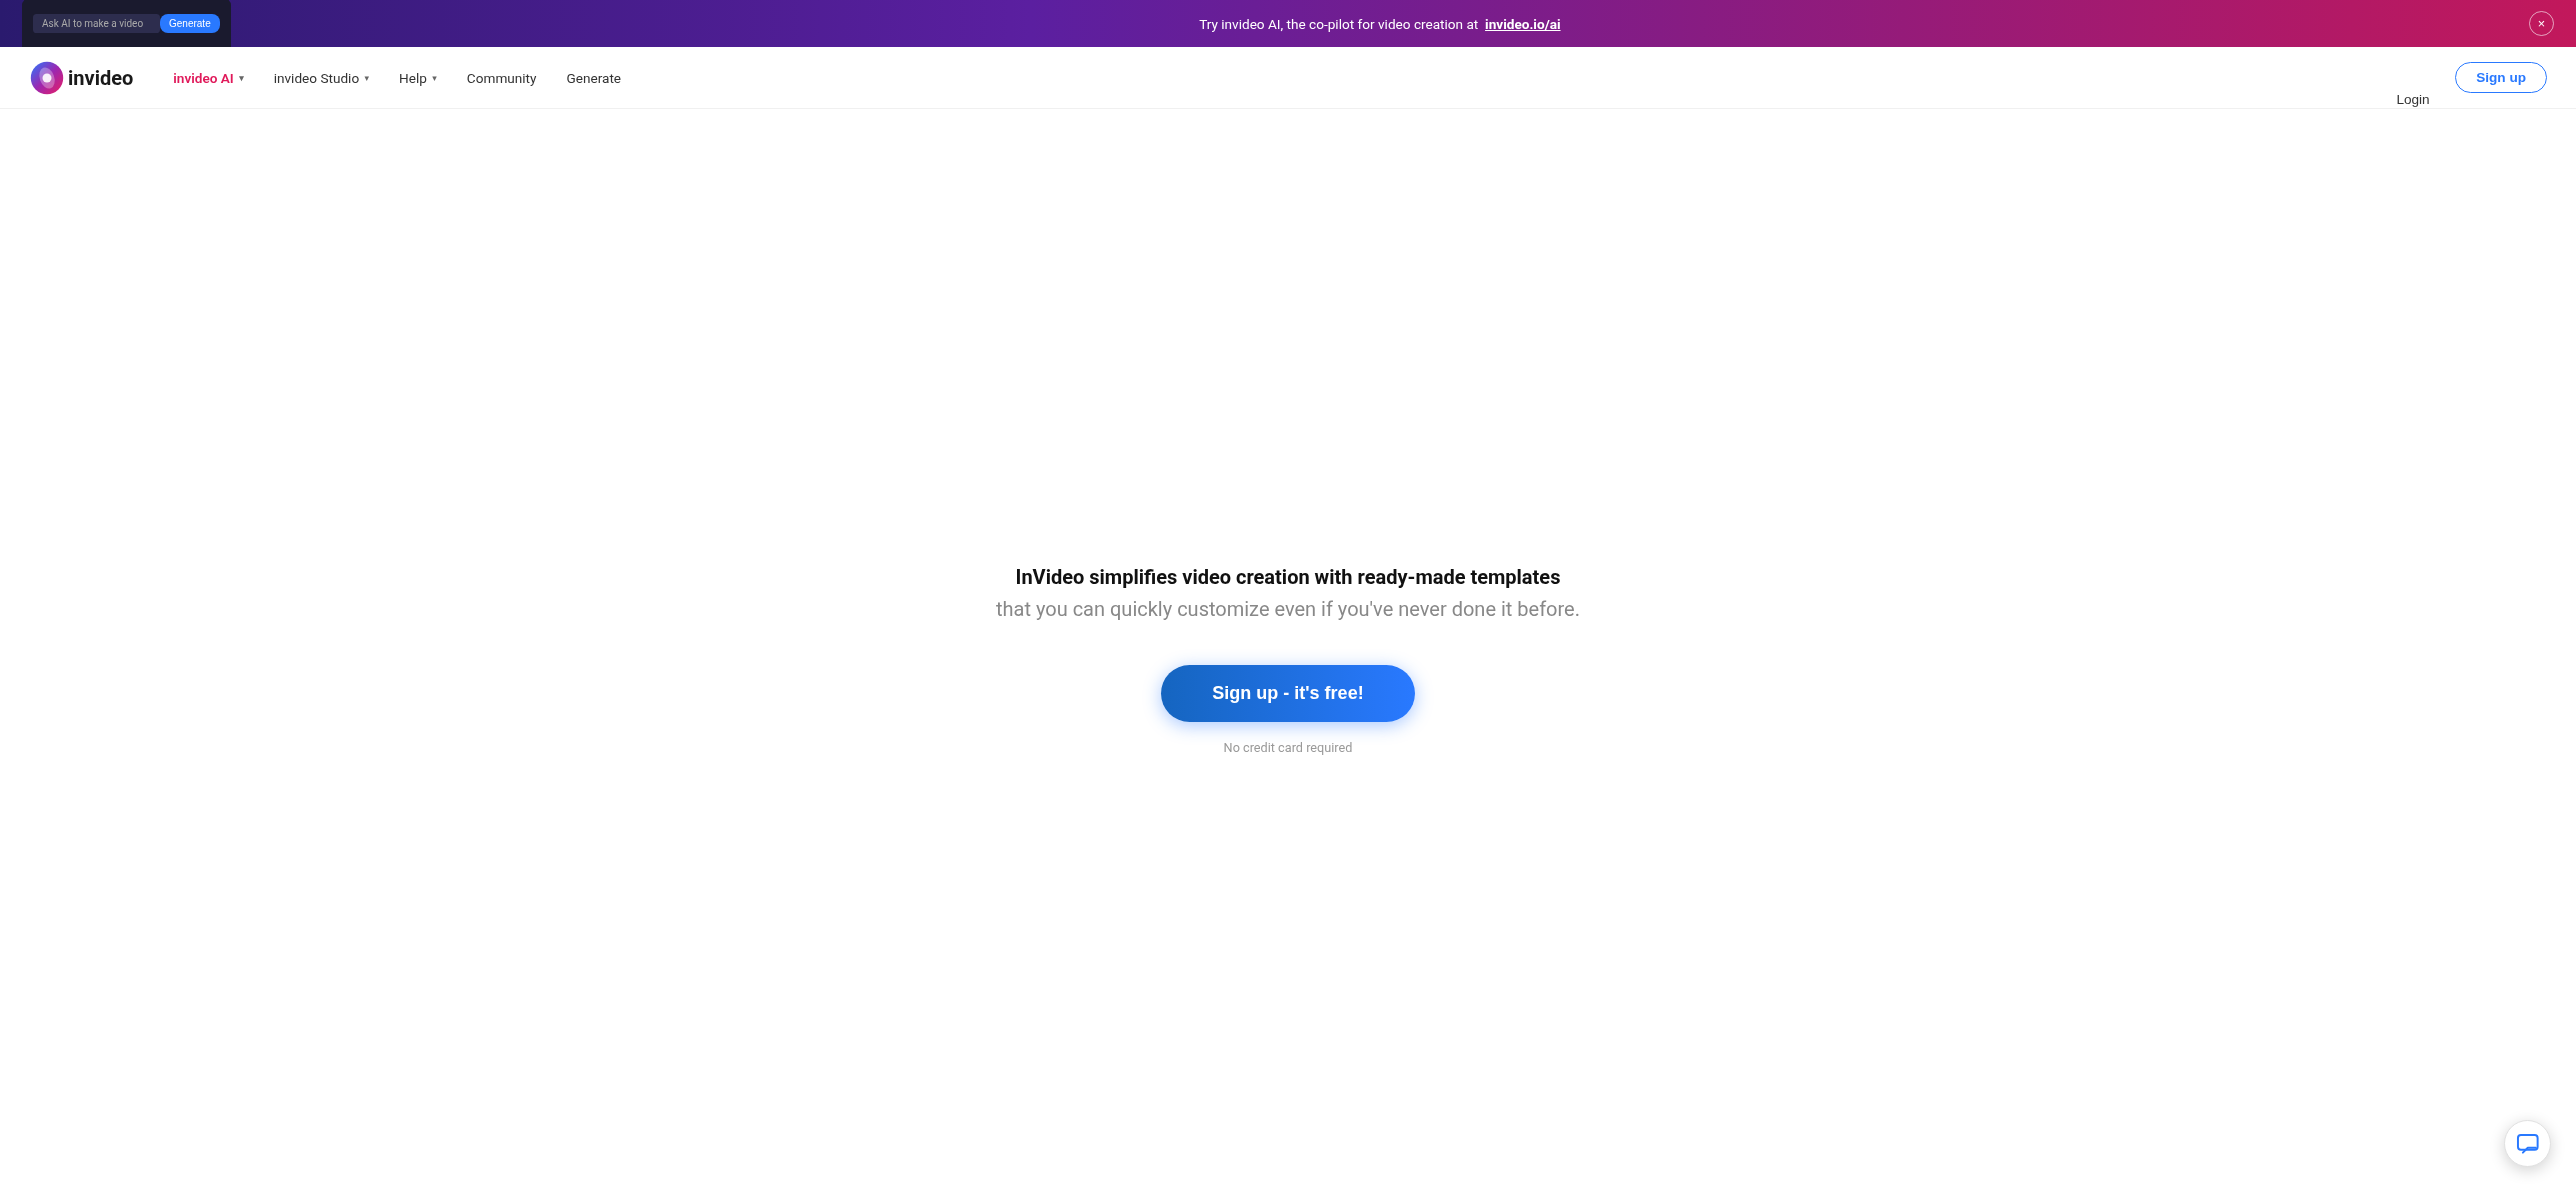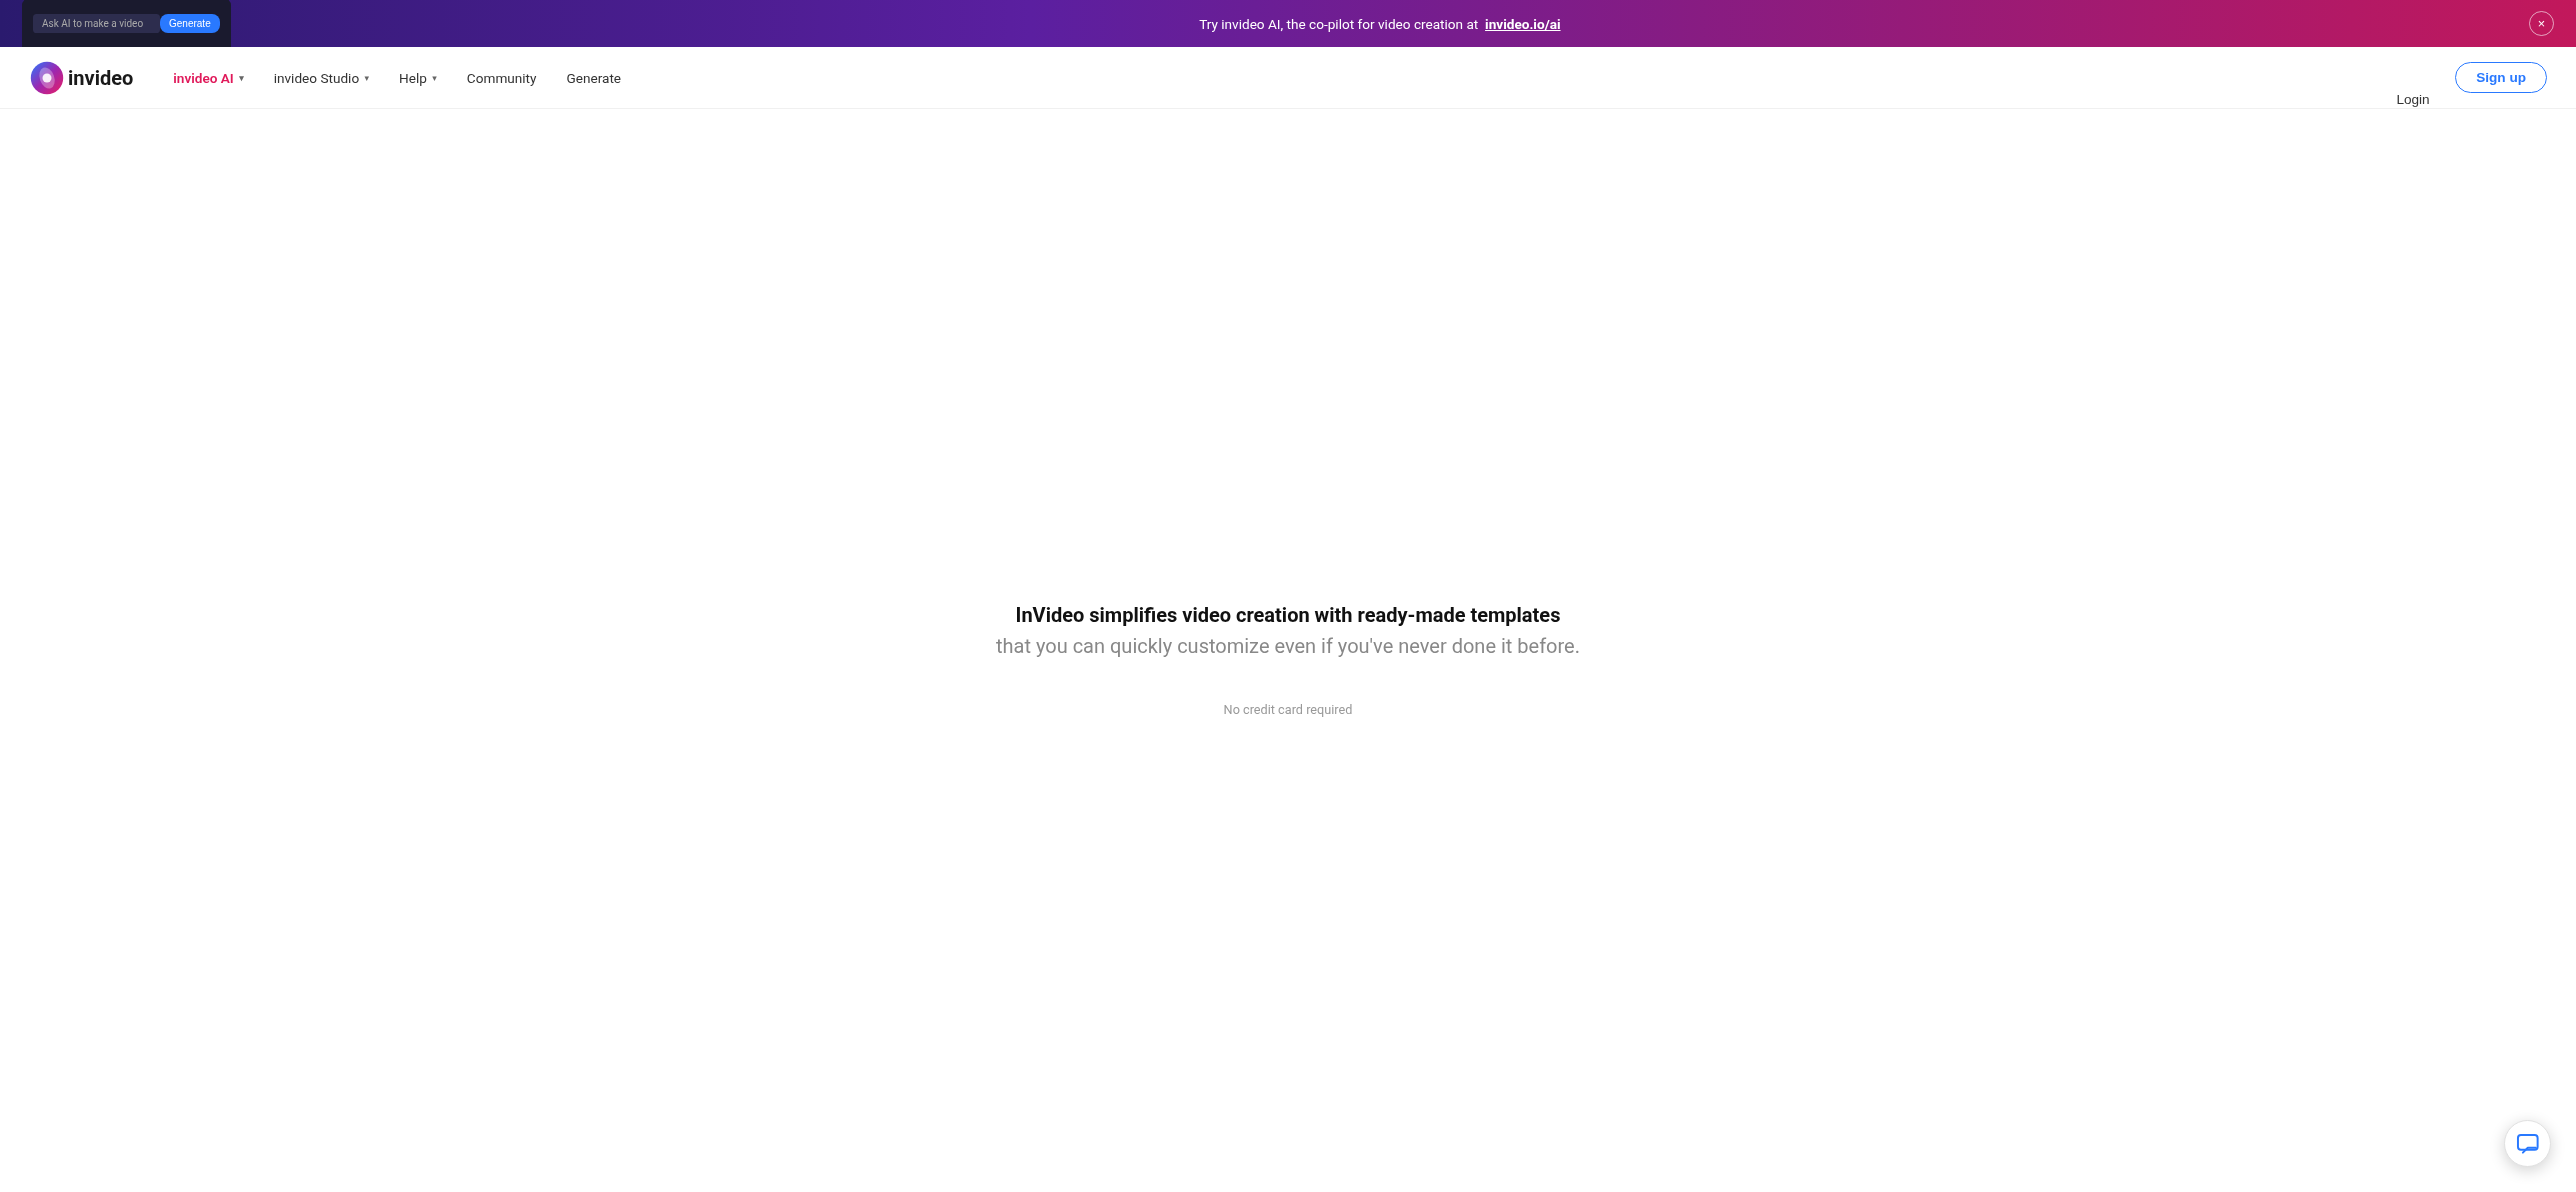--- a/index.html
+++ b/index.html
@@ -277,20 +277,21 @@
 
   <div class="nav-actions">
     <button class="login-btn">Login</button>
     <button class="signup-btn">Sign up</button>
   </div>
 </nav>
 
 <section class="hero">
   <p class="hero-subtitle-bold">InVideo simplifies video creation with ready-made templates</p>
   <p class="hero-subtitle-light">that you can quickly customize even if you've never done it before.</p>
+  <button class="hero-cta">Sign up - it's free!</button>
   <p class="hero-no-cc">No credit card required</p>
 </section>
 
 <div class="chat-bubble">
   <svg viewBox="0 0 24 24" fill="none" xmlns="http://www.w3.org/2000/svg">
     <rect x="2" y="3" width="20" height="15" rx="3" stroke="#2979ff" stroke-width="2"></rect>
     <path d="M7 21L12 16H20" stroke="#2979ff" stroke-width="2" stroke-linecap="round" stroke-linejoin="round"></path>
   </svg>
 </div>
 

